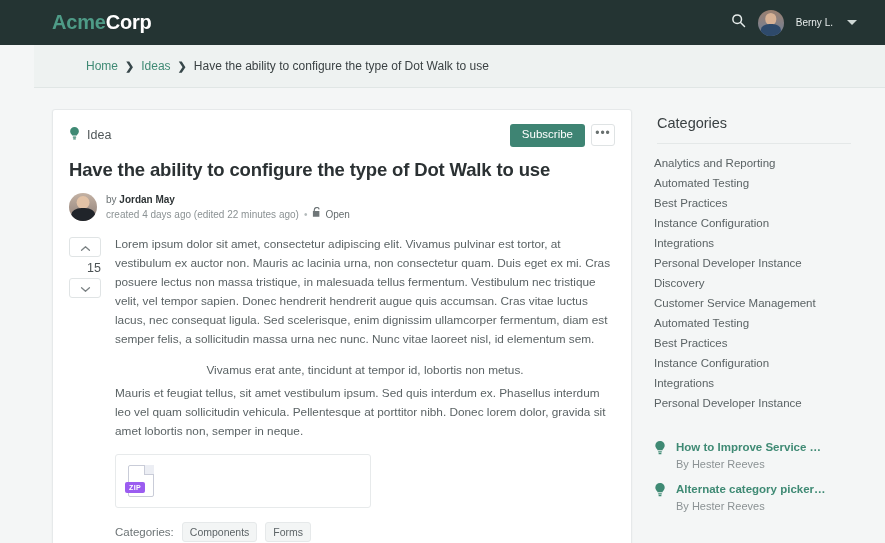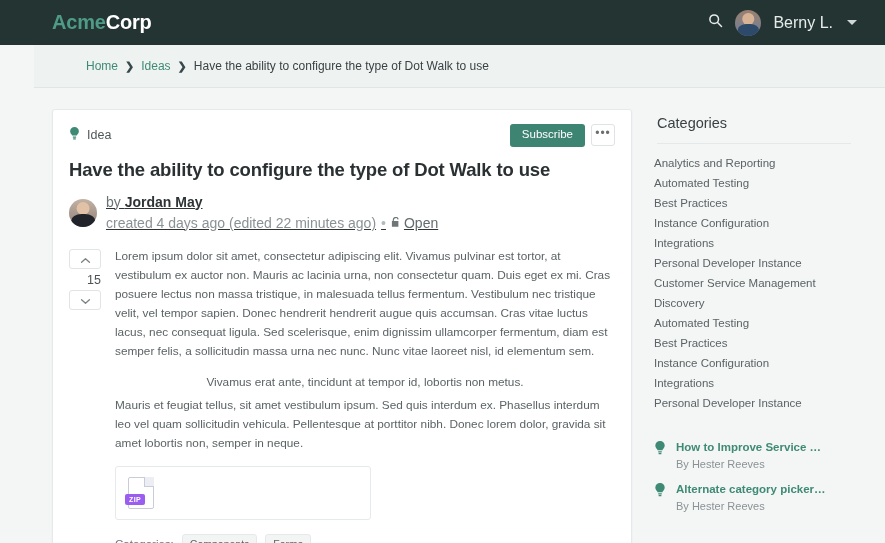--- a/index.html
+++ b/index.html
@@ -61,21 +61,21 @@
   .avatar.a-berny::after {
     content: "";
     position: absolute; left: 50%; bottom: -8%;
     width: 78%; height: 52%;
     transform: translateX(-50%);
     border-radius: 42% 42% 0 0;
     background: #2e4a6b;
   }
   .username {
     color: #e6eceb;
-    font-size: 16px;
+    font-size: 10px;
     white-space: nowrap;
   }
   .caret-down {
     width: 0; height: 0;
     border-left: 5px solid transparent;
     border-right: 5px solid transparent;
     border-top: 5px solid #cfd8d6;
     margin-left: 2px;
   }
 
@@ -190,21 +190,21 @@
     background: #e2c2a6;
   }
   .avatar.a-jordan::after {
     content: "";
     position: absolute; left: 50%; bottom: -10%;
     width: 84%; height: 54%;
     transform: translateX(-50%);
     border-radius: 44% 44% 0 0;
     background: #20242a;
   }
-  .byline-text { font-size: 14px; line-height: 1.5; text-decoration: underline; }
+  .byline-text { font-size: 10px; line-height: 1.5; }
   .byline-l1 { color: #6b7274; }
   .byline-l1 b { color: #2e3436; }
   .byline-l2 { color: #8b9294; display: flex; align-items: center; gap: 5px; }
   .dotsep { color: #b4bbbc; }
   .status-open { color: #656c6e; display: inline-flex; align-items: center; gap: 4px; }
 
   
   .body-row {
     display: flex;
     gap: 14px;
@@ -462,22 +462,22 @@
   <div class="side-col">
 
     <h2 class="side-title">Categories</h2>
     <div class="side-list">
       <div class="side-item">Analytics and Reporting</div>
       <div class="side-item">Automated Testing</div>
       <div class="side-item">Best Practices</div>
       <div class="side-item">Instance Configuration</div>
       <div class="side-item">Integrations</div>
       <div class="side-item">Personal Developer Instance</div>
+      <div class="side-item">Discovery</div>
       <div class="side-item">Customer Service Management</div>
-      <div class="side-item">Discovery</div>
       <div class="side-item">Automated Testing</div>
       <div class="side-item">Best Practices</div>
       <div class="side-item">Instance Configuration</div>
       <div class="side-item">Integrations</div>
       <div class="side-item">Personal Developer Instance</div>
     </div>
 
     <div class="related-wrap">
       <div class="related-list">
 

